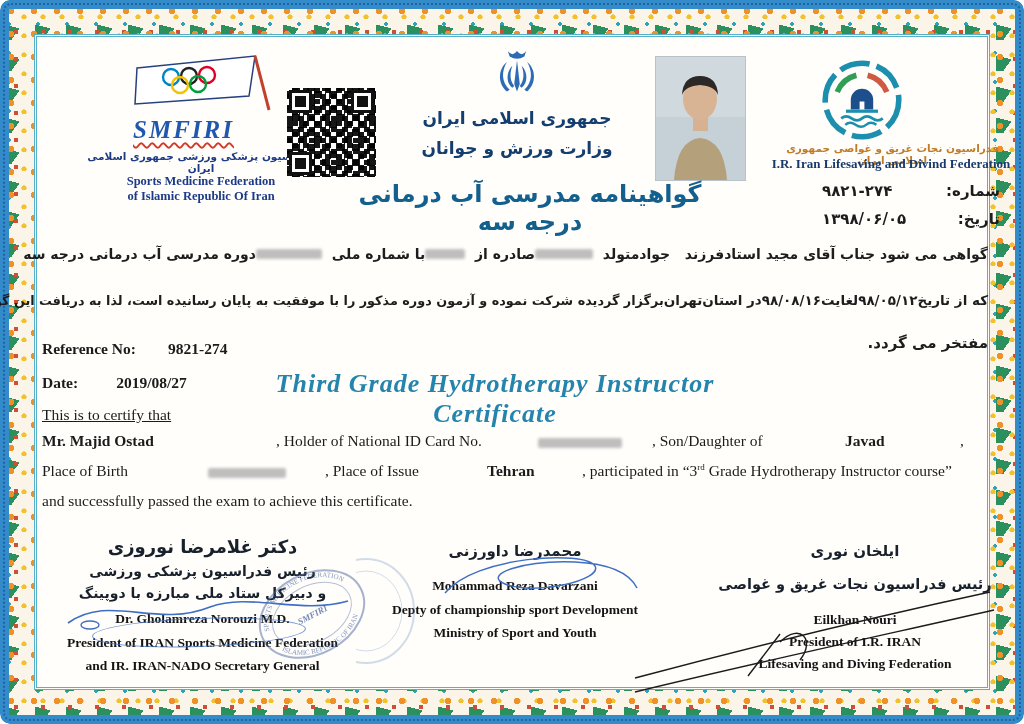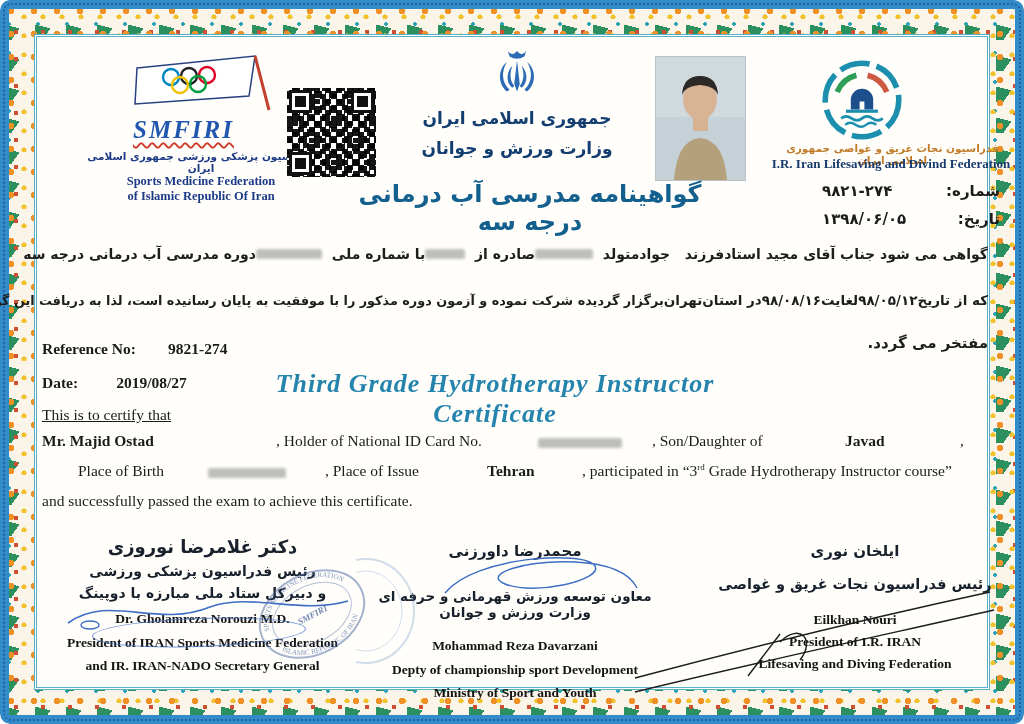--- a/index.html
+++ b/index.html
@@ -182,21 +182,21 @@
   <div class="abs" style="left:0;top:432px;width:1024px;height:24px;">
     <span class="abs en-label en-bold" style="left:42px;">Mr. Majid Ostad</span>
     <span class="abs en-label" style="left:276px;">, Holder of National ID Card No.</span>
     <span class="abs blur-val" style="left:538px;top:6px;width:84px;"></span>
     <span class="abs en-label" style="left:652px;">, Son/Daughter of</span>
     <span class="abs en-label en-bold" style="left:845px;">Javad</span>
     <span class="abs en-label" style="left:960px;">,</span>
   </div>
 
   <div class="abs" style="left:0;top:462px;width:1024px;height:24px;">
-    <span class="abs en-label" style="left:42px;margin-left:36px;">Place of Birth</span>
+    <span class="abs en-label" style="left:42px;">Place of Birth</span>
     <span class="abs blur-val" style="left:208px;top:6px;width:78px;"></span>
     <span class="abs en-label" style="left:325px;">, Place of Issue</span>
     <span class="abs en-label en-bold" style="left:487px;">Tehran</span>
     <span class="abs en-label" style="left:582px;white-space:nowrap;"><span>, participated in “3</span><sup>rd</sup><span> Grade Hydrotherapy Instructor course”</span></span>
   </div>
 
   <div class="abs en-label" style="left:42px;top:492px;">and successfully passed the exam to achieve this certificate.</div>
 
   <div class="abs" style="left:55px;top:536px;width:295px;">
     <div class="sig-fa fa" style="font-size:18px;">دکتر غلامرضا نوروزی</div>
@@ -216,21 +216,20 @@
     <ellipse cx="60" cy="48" rx="42" ry="28" fill="none" stroke="#49649f" stroke-width="1" opacity=".45"></ellipse>
     <path id="stArcT" d="M14 48 A46 34 0 0 1 106 48" fill="none"></path>
     <path id="stArcB" d="M10 48 A50 38 0 0 0 110 48" fill="none"></path>
     <text font-size="7" fill="#49649f" opacity=".75"><textPath href="#stArcT" startOffset="4%">SPORTS MEDICINE FEDERATION</textPath></text>
     <text font-size="7" fill="#49649f" opacity=".75"><textPath href="#stArcB" startOffset="14%">ISLAMIC REPUBLIC OF IRAN</textPath></text>
     <text x="60" y="52" text-anchor="middle" font-size="9" font-style="italic" font-weight="bold" fill="#49649f" opacity=".85">SMFIRI</text>
   </svg>
 
   <div class="abs" style="left:370px;top:542px;width:290px;">
     <div class="sig-fa fa" style="font-size:15px;">محمدرضا داورزنی</div>
-    <div class="sig-fa fa" style="font-size:13.5px;margin-top:28px;">معاون توسعه ورزش قهرمانی و حرفه ای وزارت ورزش و جوانان</div>
     <div class="sig-en" style="margin-top:18px;">Mohammad Reza Davarzani</div>
     <div class="sig-en" style="margin-top:8px;">Depty of championship sport Development</div>
     <div class="sig-en" style="margin-top:7px;">Ministry of Sport and Youth</div>
   </div>
   <svg class="abs" style="left:385px;top:548px;" width="270" height="52">
     <path d="M60 45 C90 8 200 2 210 18 C218 32 150 48 120 36 C96 26 140 12 190 14 C230 16 246 28 252 40" stroke="#3f6fc5" stroke-width="1.5" fill="none"></path>
   </svg>
   <svg class="abs faint-stamp" style="left:356px;top:556px;" width="70" height="110">
     <ellipse cx="10" cy="55" rx="48" ry="52" fill="none" stroke="#4a79b8" stroke-width="2"></ellipse>
     <ellipse cx="10" cy="55" rx="36" ry="40" fill="none" stroke="#4a79b8" stroke-width="1"></ellipse>

